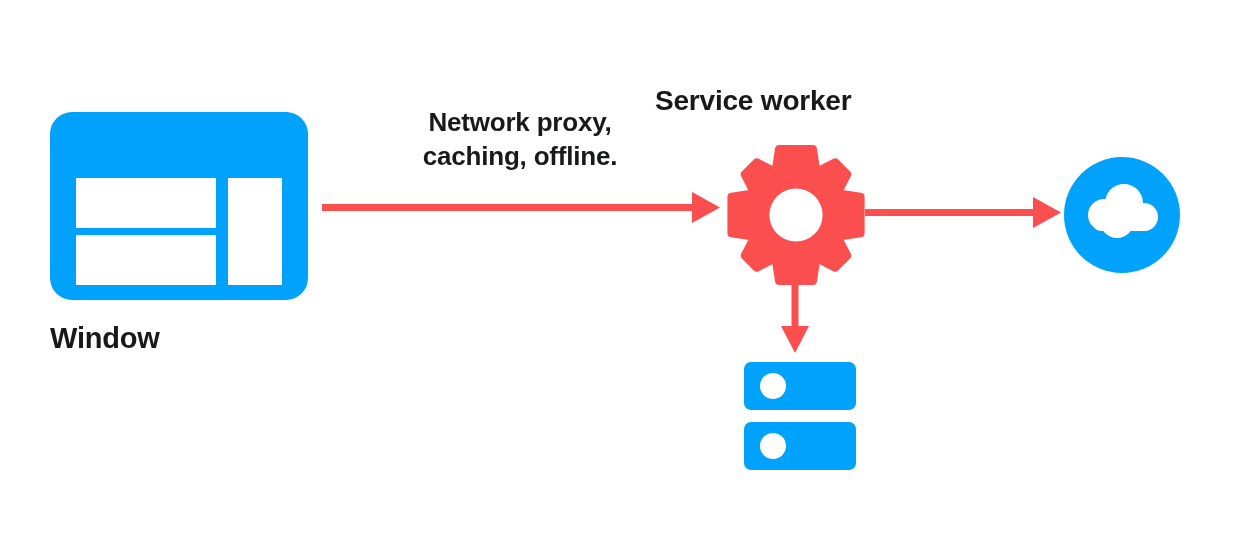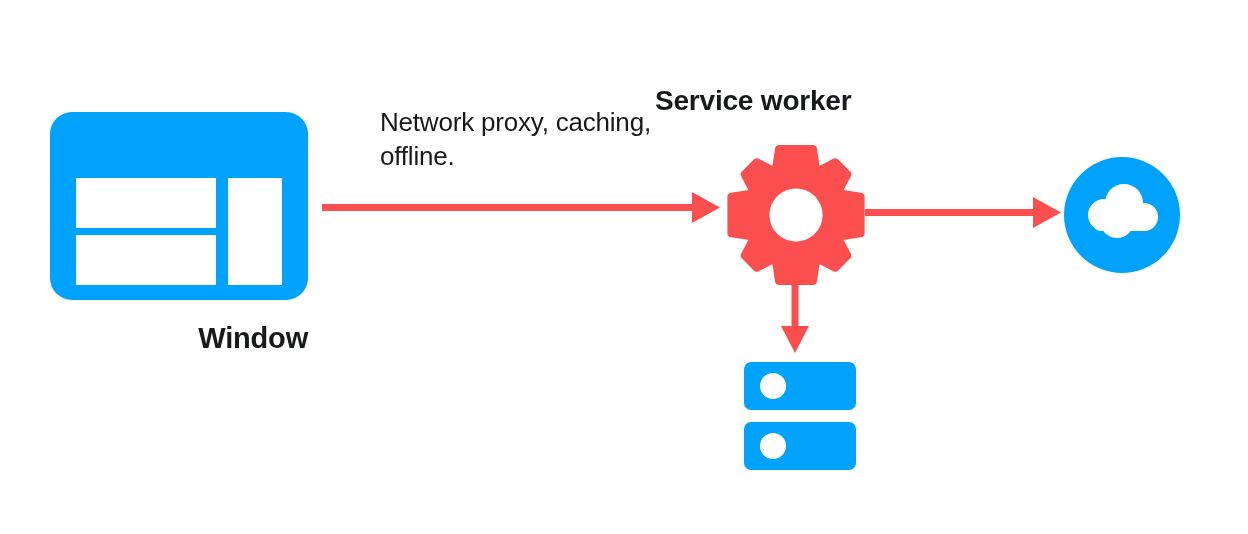--- a/index.html
+++ b/index.html
@@ -34,33 +34,33 @@
   }
   .win-panel.top-left   { left: 26px;  top: 66px;  width: 140px; height: 50px; }
   .win-panel.bottom-left{ left: 26px;  top: 123px; width: 140px; height: 50px; }
   .win-panel.right      { left: 178px; top: 66px;  width: 54px;  height: 107px; }
 
   
   .label-window {
     left: 50px;
     top: 322px;
     width: 258px;
-    text-align: right;
+    text-align: left;
     font-size: 29px;
     font-weight: bold;
     color: #18191a;
     letter-spacing: -0.2px;
   }
   .label-caption {
     left: 380px;
     top: 105px;
     width: 280px;
-    text-align: left;
+    text-align: center;
     font-size: 26px;
-    font-weight: normal;
+    font-weight: bold;
     line-height: 1.32;
     color: #18191a;
     letter-spacing: -0.2px;
   }
   .label-service-worker {
     left: 655px;
     top: 85px;
     width: 282px;
     font-size: 28px;
     font-weight: bold;

